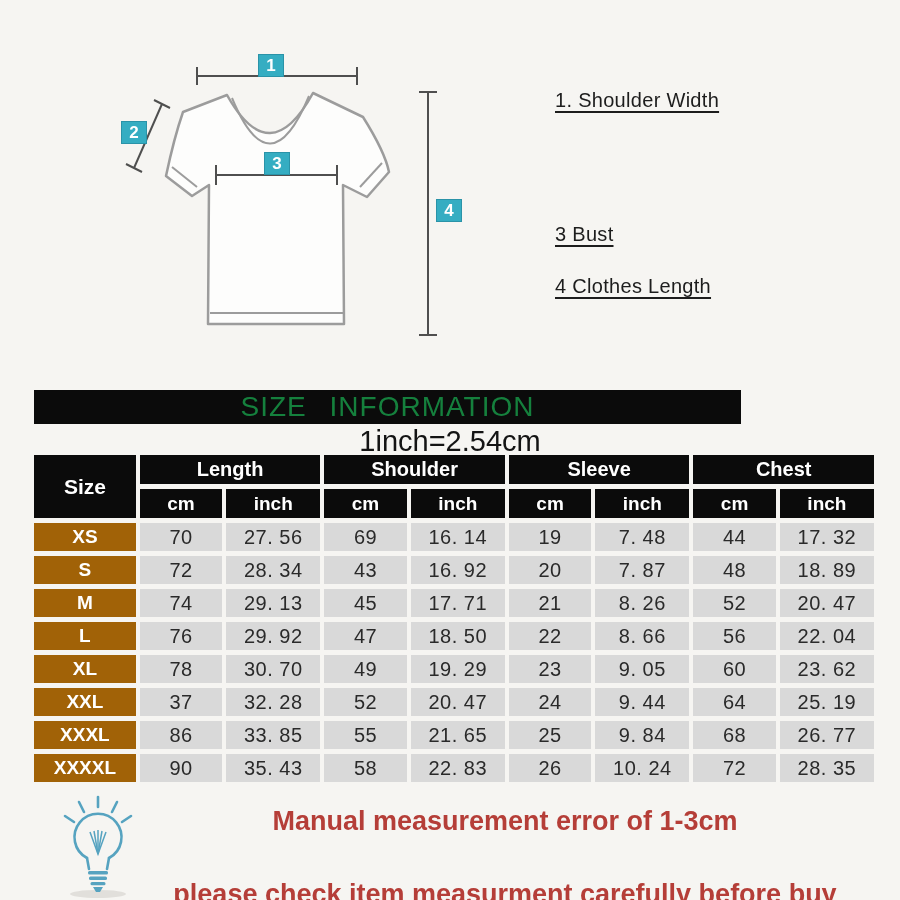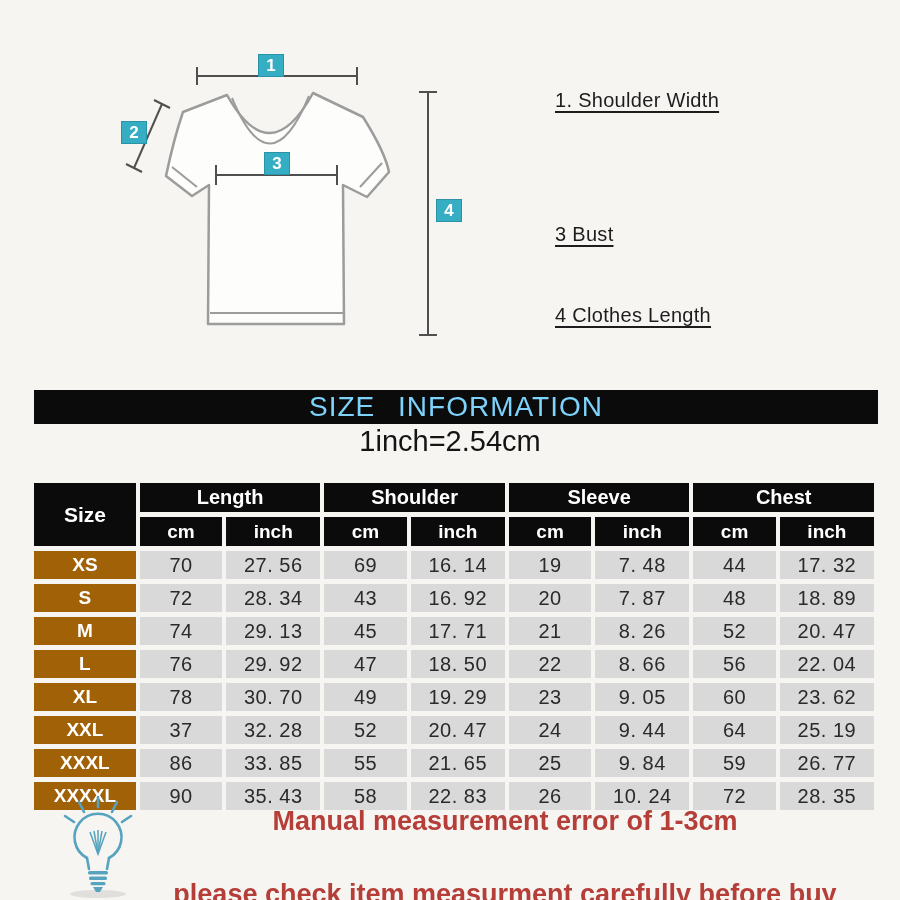--- a/index.html
+++ b/index.html
@@ -17,33 +17,33 @@
     display:flex;align-items:center;justify-content:center;
     box-sizing:border-box;
   }
   .legend-item{
     position:absolute;left:555px;
     font-size:20px;color:#1d1d1d;letter-spacing:.3px;
     text-decoration:underline;text-underline-offset:4px;
   }
   
   .title-bar{
-    position:absolute;left:34px;top:390px;width:844px;height:34px;
-    background:#0b0b0b;color:#7dd3fc;
+    position:absolute;left:34px;top:390px;width:707px;height:34px;
+    background:#0b0b0b;color:#15803d;
     display:flex;align-items:center;justify-content:center;
     font-size:28px;letter-spacing:1px;word-spacing:14px;
   }
   .conversion{
     position:absolute;left:0;top:425px;width:900px;
     text-align:center;font-size:29px;color:#141414;
   }
   
   table.size-table{
     position:absolute;left:30px;top:450px;width:848px;
-    border-collapse:separate;border-spacing:4px 5px;table-layout:fixed;margin-top:28px;
+    border-collapse:separate;border-spacing:4px 5px;table-layout:fixed;
   }
   .size-table th{background:#0b0b0b;color:#fff;font-weight:bold;padding:0;}
   .group-th{font-size:20px;height:29px;}
   .sub-th{font-size:19px;height:29px;}
   .corner-th{font-size:21px;}
   .size-table td{padding:0;height:28px;text-align:center;}
   td.size-cell{background:#a16207;color:#fff;font-weight:bold;font-size:19px;}
   td.val-cell{background:#d9d9d9;color:#2a2a2a;font-size:20px;letter-spacing:.5px;}
   
   .bulb-svg{position:absolute;left:48px;top:792px;}
@@ -97,21 +97,21 @@
     </g>
   </svg>
 
   <div class="badge" style="left:258px;top:54px">1</div>
   <div class="badge" style="left:121px;top:121px">2</div>
   <div class="badge" style="left:264px;top:152px">3</div>
   <div class="badge" style="left:436px;top:199px">4</div>
 
   <div class="legend-item" style="top:89px">1. Shoulder Width</div>
   <div class="legend-item" style="top:223px">3 Bust</div>
-  <div class="legend-item" style="top:304px">4 Clothes Length</div>
+  <div class="legend-item" style="top:275px">4 Clothes Length</div>
 
   <div class="title-bar">SIZE INFORMATION</div>
   <div class="conversion">1inch=2.54cm</div>
 
   <table class="size-table">
     <colgroup>
       <col style="width:12.6%">
       <col style="width:10.2%">
         <col style="width:11.65%">
       <col style="width:10.2%">
@@ -208,21 +208,21 @@
           <td class="val-cell">25. 19</td>
         </tr>
         <tr>
           <td class="size-cell">XXXL</td>
           <td class="val-cell">86</td>
           <td class="val-cell">33. 85</td>
           <td class="val-cell">55</td>
           <td class="val-cell">21. 65</td>
           <td class="val-cell">25</td>
           <td class="val-cell">9. 84</td>
-          <td class="val-cell">59</td>
+          <td class="val-cell">68</td>
           <td class="val-cell">26. 77</td>
         </tr>
         <tr>
           <td class="size-cell">XXXXL</td>
           <td class="val-cell">90</td>
           <td class="val-cell">35. 43</td>
           <td class="val-cell">58</td>
           <td class="val-cell">22. 83</td>
           <td class="val-cell">26</td>
           <td class="val-cell">10. 24</td>

